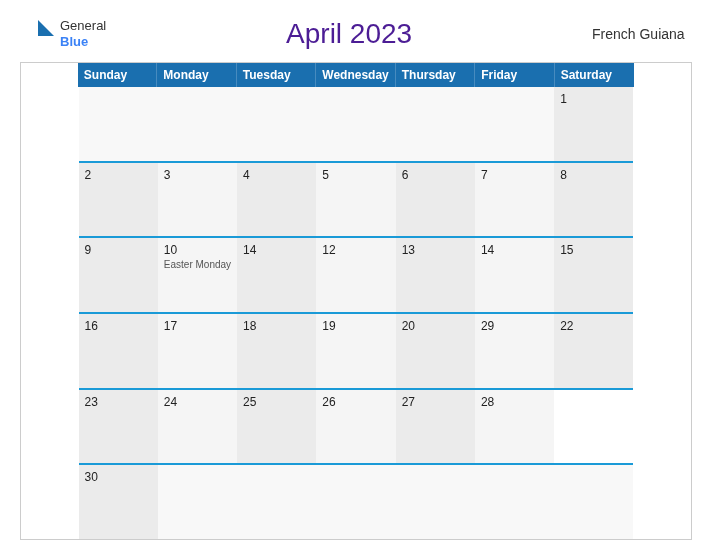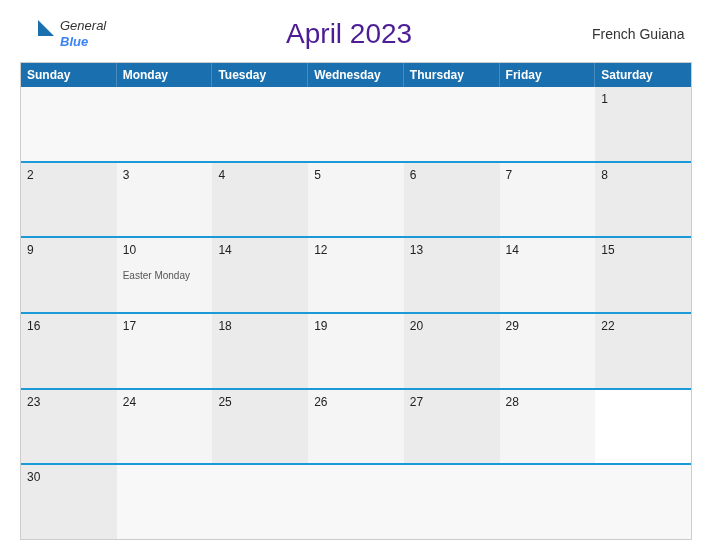--- a/index.html
+++ b/index.html
@@ -22,21 +22,20 @@
     .header {
       display: flex;
       align-items: center;
       justify-content: space-between;
       margin-bottom: 10px;
     }
     .logo {
       display: flex;
       align-items: center;
       gap: 4px;
-      font-style: italic;
     }
     .logo-text {
       font-size: 13px;
       color: #333;
       line-height: 1.2;
     }
     .logo-text .general { display: block; }
     .logo-text .blue { display: block; color: #3b82f6; font-weight: bold; }
     .title {
       font-size: 28px;
@@ -49,20 +48,21 @@
       font-size: 14px;
       color: #333;
       min-width: 100px;
     }
     
     .calendar {
       flex: 1;
       display: flex;
       flex-direction: column;
       border: 1px solid #ccc;
+      align-items: center;
     }
     .days-header {
       display: grid;
       grid-template-columns: repeat(7, 1fr);
       background: #1a6faf;
     }
     .day-header {
       color: #fff;
       font-size: 12px;
       font-weight: bold;
@@ -101,21 +101,21 @@
     .day-num {
       font-size: 12px;
       color: #222;
       display: block;
       margin-bottom: 2px;
     }
     .holiday-text {
       font-size: 10px;
       color: #555;
       display: block;
-      margin-top: 13px;
+      margin-top: 2px;
     }
     
     .day-cell.col-0 { background: #ebebeb; }
     .day-cell.col-1 { background: #f5f5f5; }
     .day-cell.col-2 { background: #ebebeb; }
     .day-cell.col-3 { background: #f5f5f5; }
     .day-cell.col-4 { background: #ebebeb; }
     .day-cell.col-5 { background: #f5f5f5; }
     .day-cell.col-6 { background: #ebebeb; }
     .day-cell.empty-cell {

